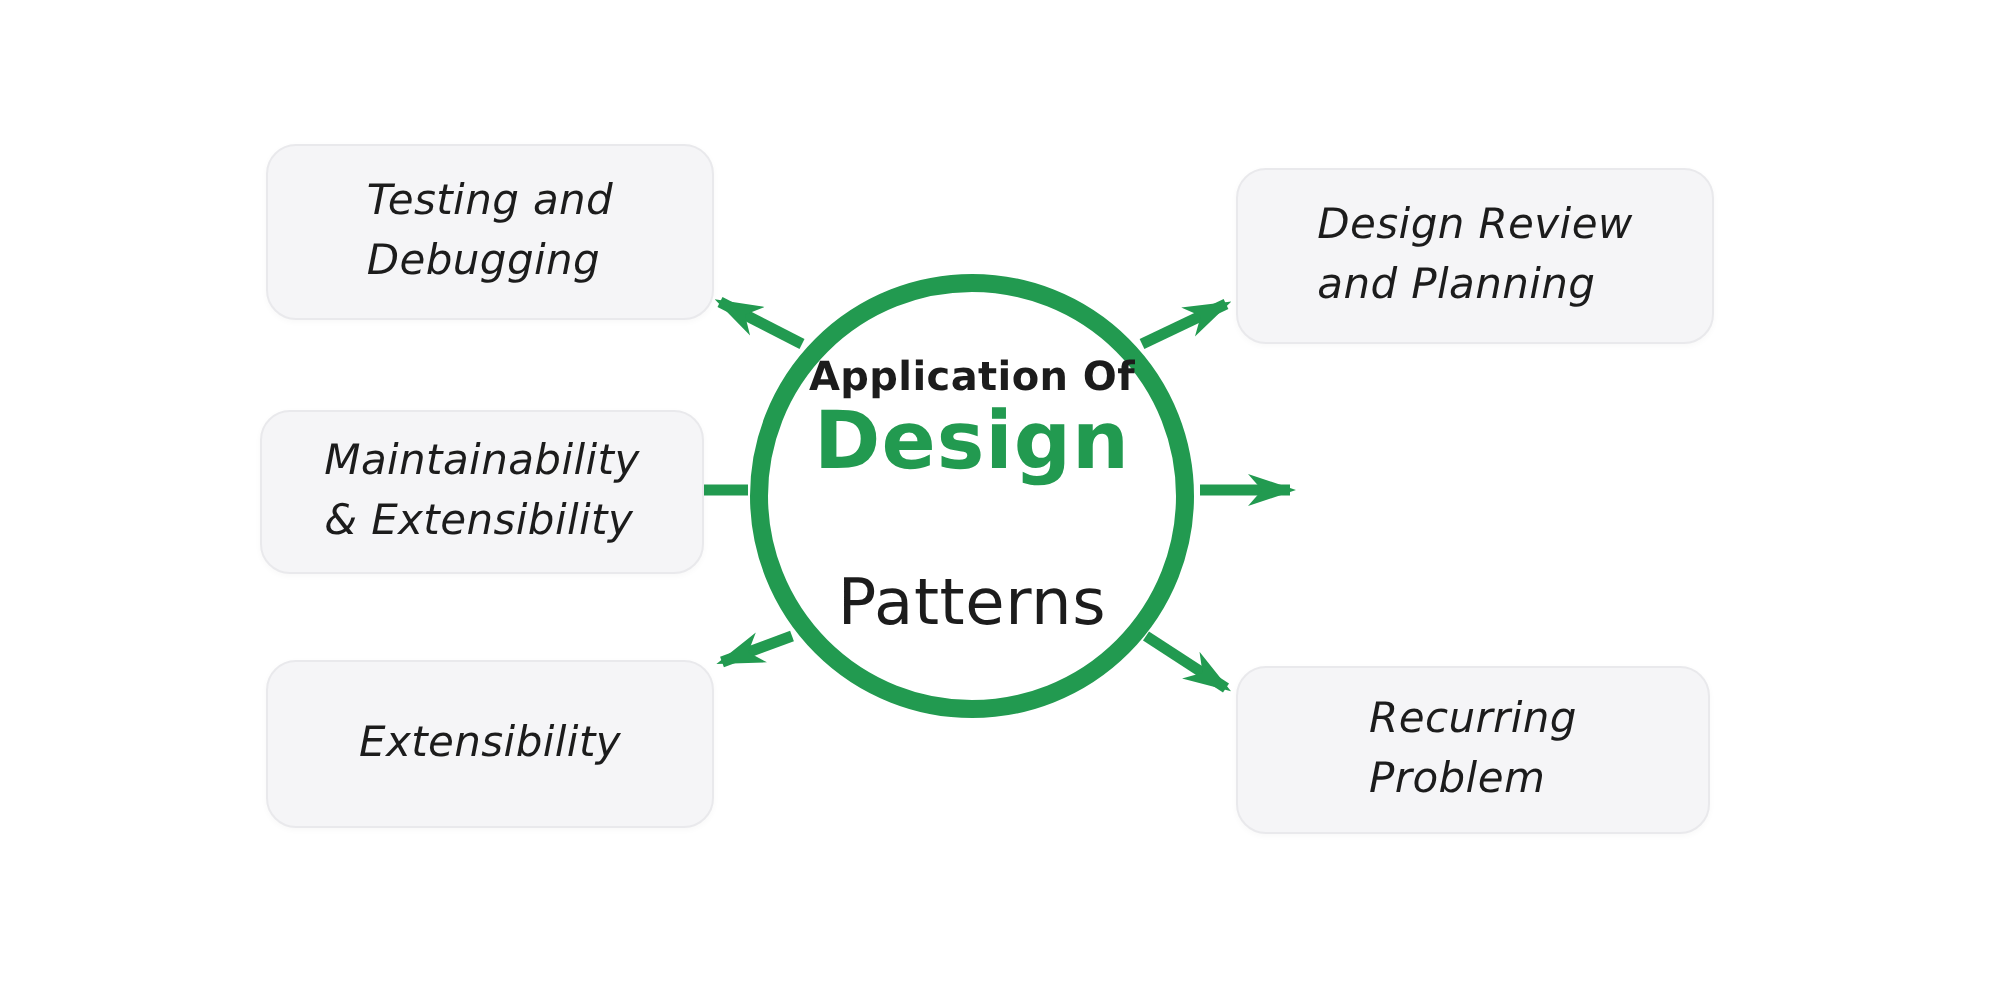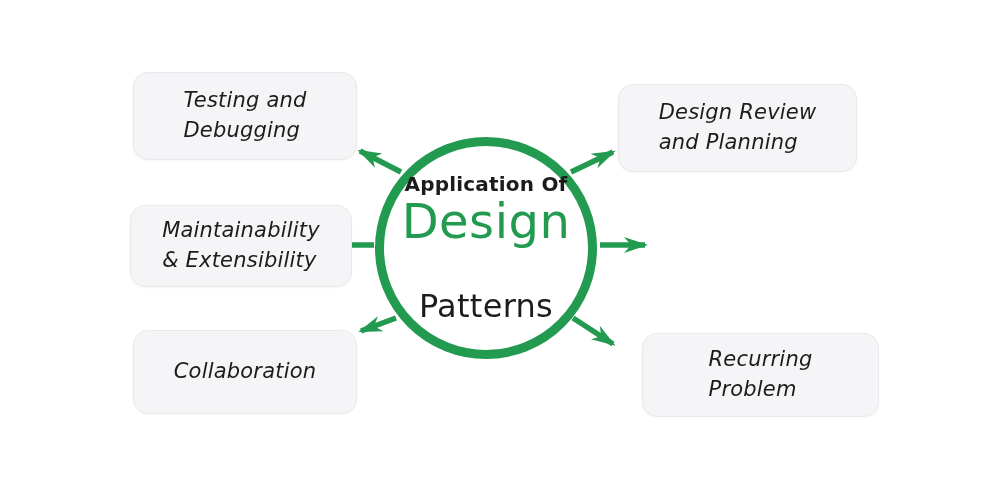--- a/index.html
+++ b/index.html
@@ -22,21 +22,21 @@
     border:9px solid var(--green,#229a50);
     border-radius:50%;
     display:flex;flex-direction:column;align-items:center;justify-content:center;
     text-align:center;z-index:2;
   }
   .circle .sub{
     font-size:20px;font-weight:700;color:var(--ink,#1c1c1c);
     letter-spacing:.2px;line-height:1.2;
   }
   .circle .big{
-    font-size:48px;font-weight:400;color:var(--green,#229a50);
+    font-size:40px;font-weight:700;color:var(--green,#229a50);
     line-height:1.05;letter-spacing:.5px;
   }
   .circle .mid{
     font-size:32px;font-weight:500;color:var(--ink,#1c1c1c);
     line-height:1.1;letter-spacing:.3px;margin-top:42px;
   }
   
   .box{
     position:absolute;
     background:var(--box_bg,#f5f5f7);
@@ -49,21 +49,21 @@
   .box .label{
     font-size:21px;font-weight:500;color:var(--ink,#1c1c1c);
     line-height:1.42;letter-spacing:.2px;
     white-space:pre-line;text-align:left;font-style:italic;
   }
   .box-tl{left:133px;top:72px;width:222px;height:86px;}
   .box-ml{left:100px;top:205px;width:220px;height:80px;margin-left:30px;}
   .box-bl{left:133px;top:330px;width:222px;height:82px;}
   .box-tr{left:618px;top:84px;width:237px;height:86px;}
   .box-mr{left:648px;top:205px;width:227px;height:80px;}
-  .box-br{left:618px;top:333px;width:235px;height:82px;margin-left:24px;}
+  .box-br{left:618px;top:333px;width:235px;height:82px;}
 </style>
 </head>
 <body>
 
 <div class="canvas">
 
   <svg class="arrows" viewBox="0 0 1000 500" xmlns="http://www.w3.org/2000/svg">
     <defs>
       <marker id="ah" viewBox="0 0 24 18" refX="21" refY="9" markerWidth="24" markerHeight="18" orient="auto" markerUnits="userSpaceOnUse">
         <polygon points="0,1 24,9 0,17 7,9" class="head"></polygon>
@@ -97,21 +97,21 @@
 
   <div class="box box-tl">
     <span class="label">Testing and
 Debugging</span>
   </div>
   <div class="box box-ml">
     <span class="label">Maintainability
 &amp; Extensibility</span>
   </div>
   <div class="box box-bl">
-    <span class="label">Collaboration</span>
+    <span class="label">Extensibility</span>
   </div>
   <div class="box box-tr">
     <span class="label">Design Review
 and Planning</span>
   </div>
   <div class="box box-br">
     <span class="label">Recurring
 Problem</span>
   </div>
 

